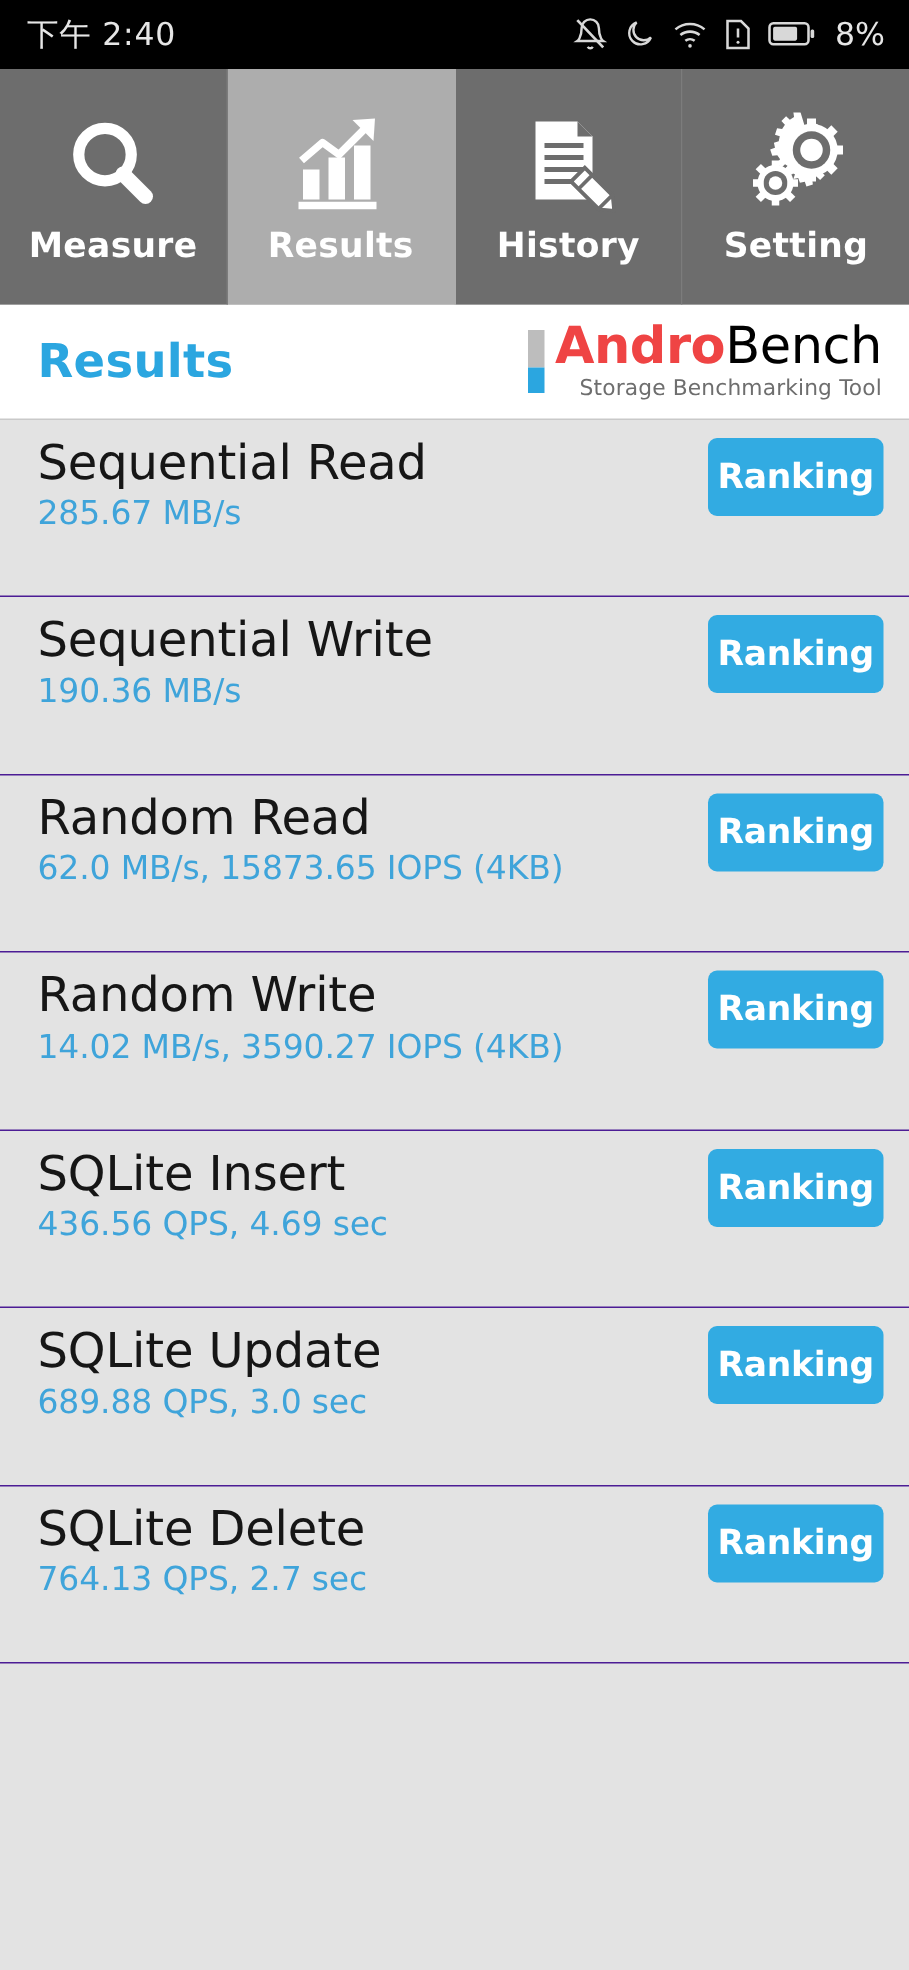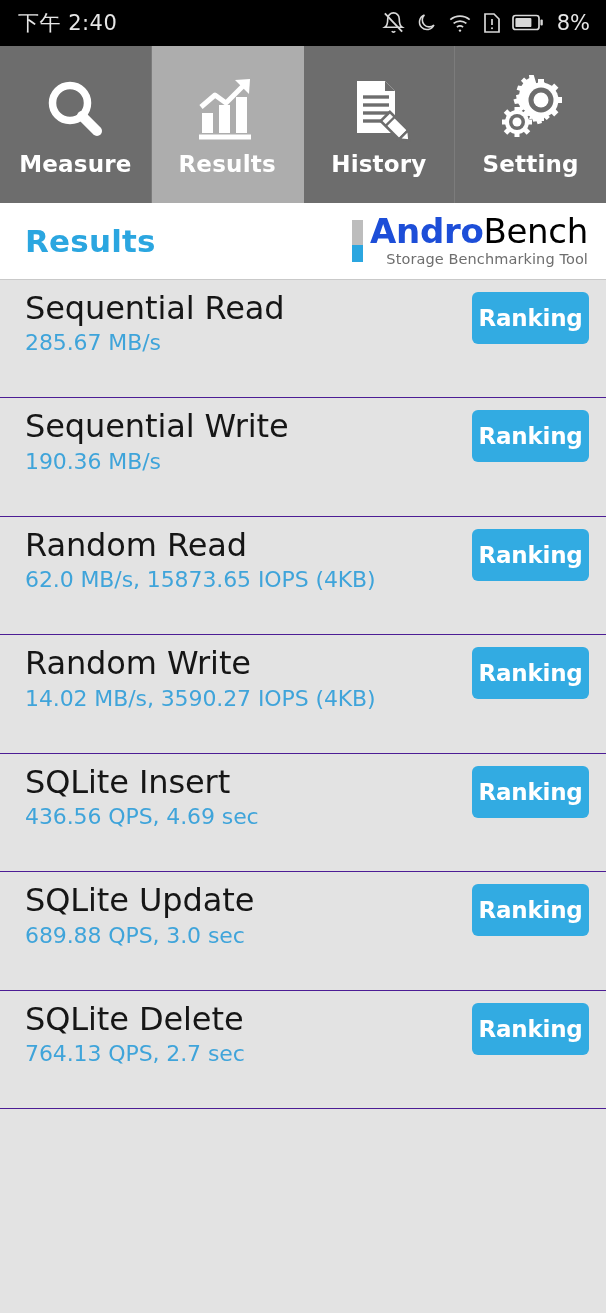--- a/index.html
+++ b/index.html
@@ -48,21 +48,21 @@
   }
   .header-title {
     color: #2BA6E0; font-size: 31px; font-weight: bold; letter-spacing: .2px;
   }
   .logo { display: flex; align-items: center; gap: 7px; }
   .logo-bar { width: 11px; height: 42px; display: flex; flex-direction: column; }
   .logo-bar .top { flex: 1.6; background: #BDBDBD; }
   .logo-bar .bot { flex: 1; background: #2BA6E0; }
   .logo-text { display: flex; flex-direction: column; align-items: flex-end; }
   .logo-word { font-size: 34px; font-weight: bold; line-height: 1; letter-spacing: -.3px; }
-  .logo-word .a { color: #1d4ed8; }
+  .logo-word .a { color: #ef4444; }
   .logo-word .b { color: #000000; font-weight: normal; }
   .logo-tag { font-size: 14.5px; color: #6E6E6E; line-height: 1; margin-top: 4px; letter-spacing: .1px; }
 
   
   .list { background: #E3E3E3; }
   .row {
     height: 106.5px; display: flex; justify-content: space-between;
     padding: 0 17px 0 25px; border-bottom: 1px solid #4c1d95;
     background: #E3E3E3;
     margin-top: 12px;

